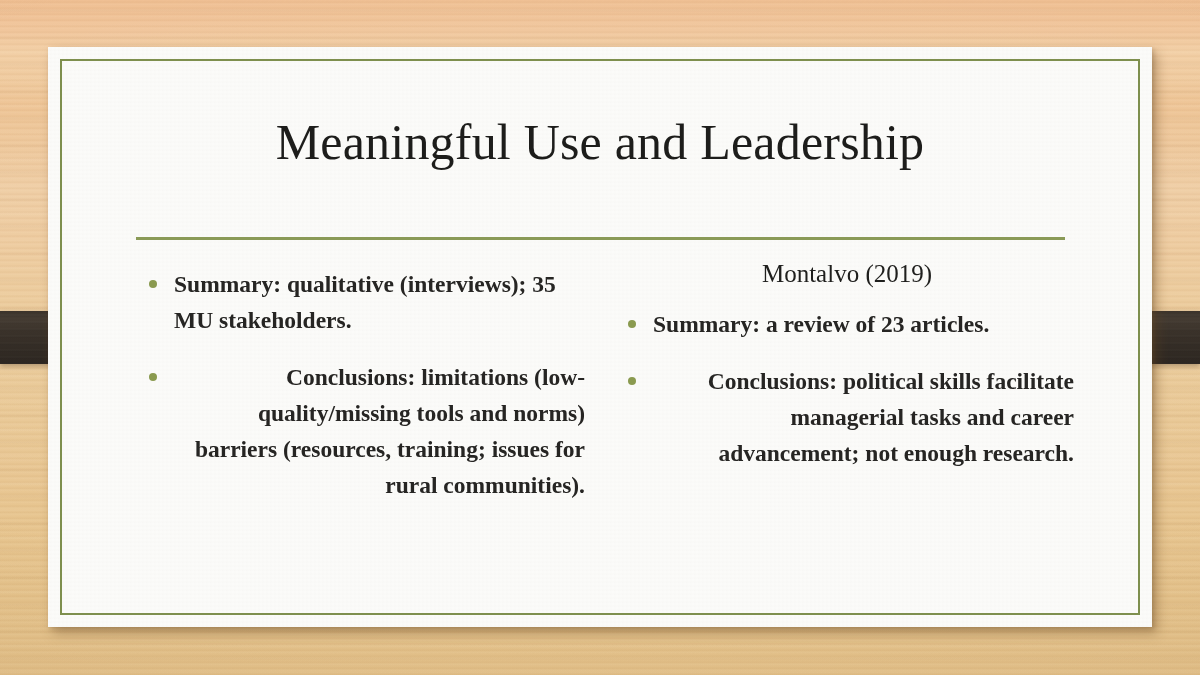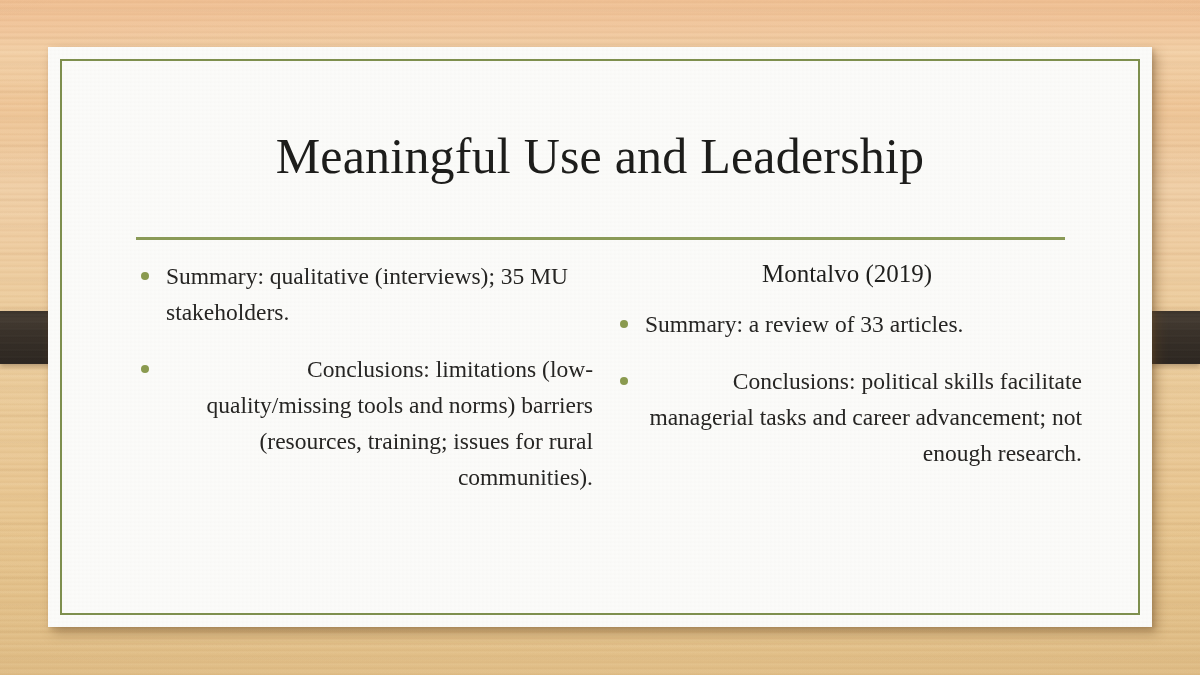--- a/index.html
+++ b/index.html
@@ -142,21 +142,21 @@
     right: 12px;
     bottom: 12px;
     border: 2px solid #7e8f4e;
     pointer-events: none;
   }
 
   
   .title {
     position: absolute;
     left: 90px;
-    top: 126px;
+    top: 112px;
     width: 1020px;
     text-align: center;
     font-size: 50px;
     line-height: 60px;
     color: #1d1d1b;
     letter-spacing: 0.2px;
     white-space: nowrap;
   }
 
   
@@ -182,22 +182,23 @@
     line-height: 32px;
     color: #1f1f1d;
     text-align: center;
     margin: 0 0 16px 0;
     white-space: nowrap;
   }
   #column-right .col-heading { text-align: center; }
 
   .bullet-list {
     list-style: none;
-    margin: 0;
+    margin: 8px;
     padding: 0;
+    font-weight: bold;
   }
   .bullet-item {
     position: relative;
     padding-left: 33px;
     margin-bottom: 21px;
     font-size: 23.5px;
     line-height: 36px;
     color: #262523;
   }
   .bullet-item:last-child { margin-bottom: 0; text-align: right; }
@@ -248,21 +249,21 @@
         <span>Conclusions: limitations (low-quality/missing tools and norms) barriers (resources, training; issues for rural communities).</span>
       </li>
     </ul>
   </div>
 
   <div class="column" id="column-right">
     <div class="col-heading">Montalvo (2019)</div>
     <ul class="bullet-list">
       <li class="bullet-item">
         <span class="bullet-dot"></span>
-        <span>Summary: a review of 33 articles.</span>
+        <span>Summary: a review of 23 articles.</span>
       </li>
       <li class="bullet-item">
         <span class="bullet-dot"></span>
         <span>Conclusions: political skills facilitate managerial tasks and career advancement; not enough research.</span>
       </li>
     </ul>
   </div>
 
 </div>
 

